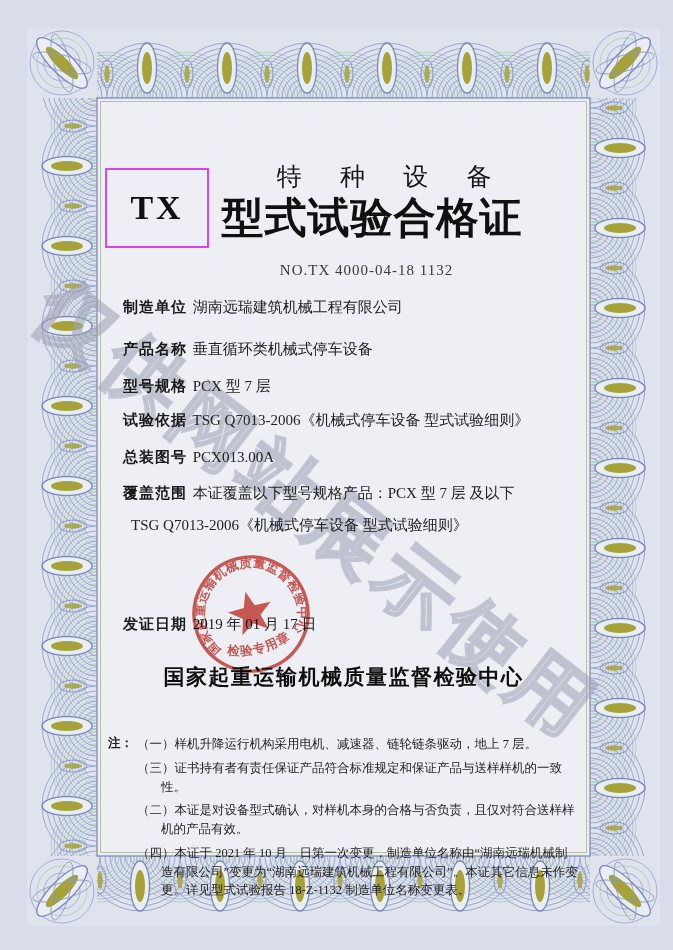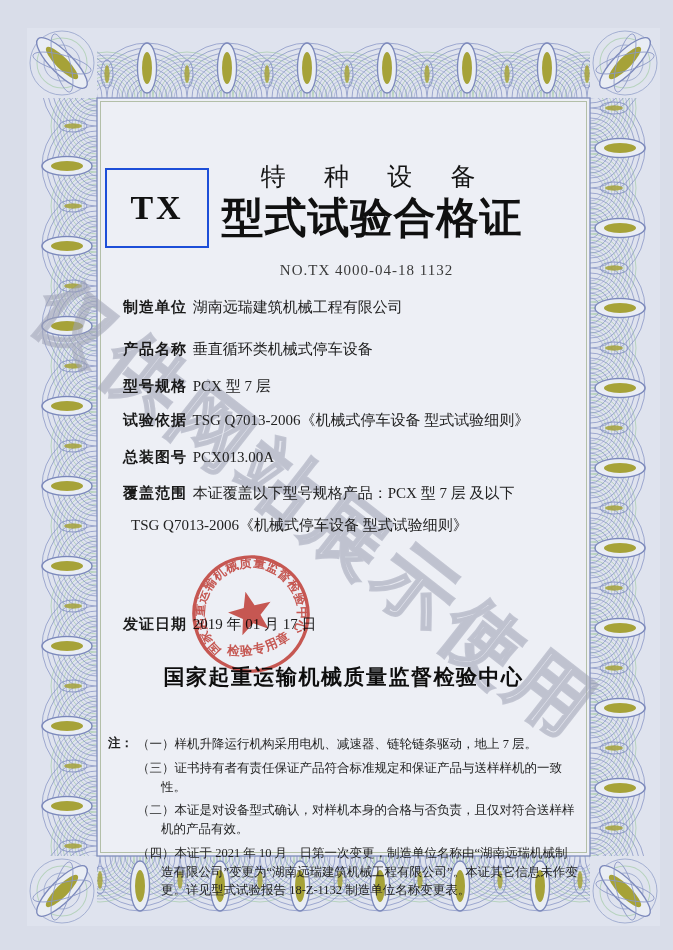--- a/index.html
+++ b/index.html
@@ -28,25 +28,25 @@
     font-size:78px;font-weight:bold;letter-spacing:8px;white-space:nowrap;
     transform:rotate(38deg);transform-origin:0 0;
     color:rgba(175,179,192,0.10);
     -webkit-text-stroke:2.5px rgba(158,163,180,0.55);
     pointer-events:none;
   }
   
   .content{position:absolute;left:0;top:0;width:673px;height:950px;z-index:5;}
   .tx-box{
     position:absolute;left:105px;top:168px;width:100px;height:76px;
-    border:2px solid #1d4ed8;display:flex;align-items:center;justify-content:center;
+    border:2px solid #d946ef;display:flex;align-items:center;justify-content:center;
   }
   .tx-box span{font-size:34px;font-weight:bold;letter-spacing:3px;color:#111;}
   .cert-category{
-    position:absolute;left:212px;top:160px;width:312px;text-align:center;
+    position:absolute;left:228px;top:160px;width:312px;text-align:center;
     font-size:25px;letter-spacing:16px;text-indent:16px;color:#141414;
   }
   .cert-title{
     position:absolute;left:206px;top:190px;width:332px;text-align:center;
     font-size:42px;font-weight:600;letter-spacing:1px;color:#101010;
   }
   .cert-number{
     position:absolute;left:97px;top:262px;width:539px;text-align:center;
     font-size:15px;letter-spacing:1px;color:#3a3a3a;
   }

